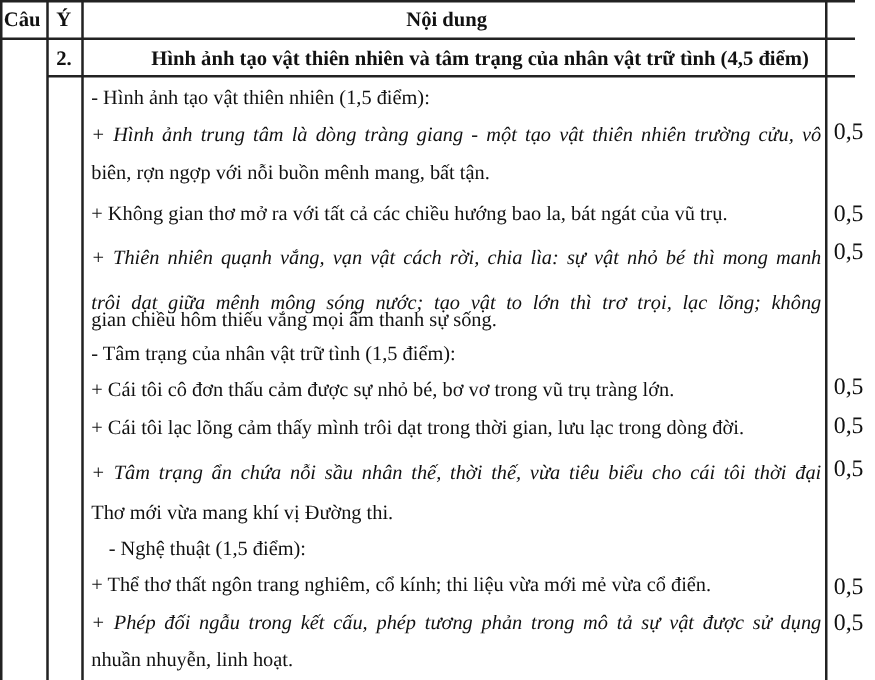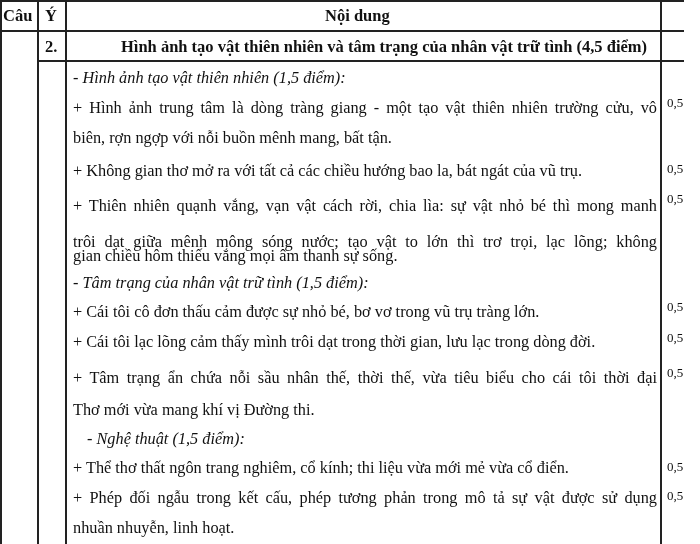--- a/index.html
+++ b/index.html
@@ -5,23 +5,23 @@
   html, body { margin: 0; padding: 0; background: #ffffff; }
   body { width: 700px; height: 544px; overflow: hidden; position: relative;
          font-family: "Liberation Serif", "DejaVu Serif", serif; color: #111; }
   .tbl { position: absolute; left: 0; top: 0; width: 684px; height: 544px; }
   .vline { position: absolute; top: 0; bottom: 0; width: 2px; background: #222; }
   .hline { position: absolute; height: 2px; background: #222; }
   .cell { position: absolute; white-space: nowrap; }
   .hdr { font-weight: bold; font-size: 16.5px; top: 6px; }
   .row-title { font-weight: bold; font-size: 16.5px; top: 37px; }
   .txt { font-size: 16.3px; left: 73px; width: 584px; }
-  .just { text-align: justify; text-align-last: justify; }
-  .ital { font-style: italic; }
-  .score { font-size: 13px; left: 667px; }
+  .just { text-align: justify; text-align-last: justify; font-style: italic; }
+  .ital { }
+  .score { font-size: 19px; left: 667px; }
 </style>
 </head>
 <body>
 
 <div class="tbl">
 
   <div class="hline" style="left:0;right:0;top:0;"></div>
   <div class="hline" style="left:0;right:0;top:30px;"></div>
   <div class="hline" style="left:38px;right:0;top:60px;"></div>
   <div class="vline" style="left:0;"></div>

